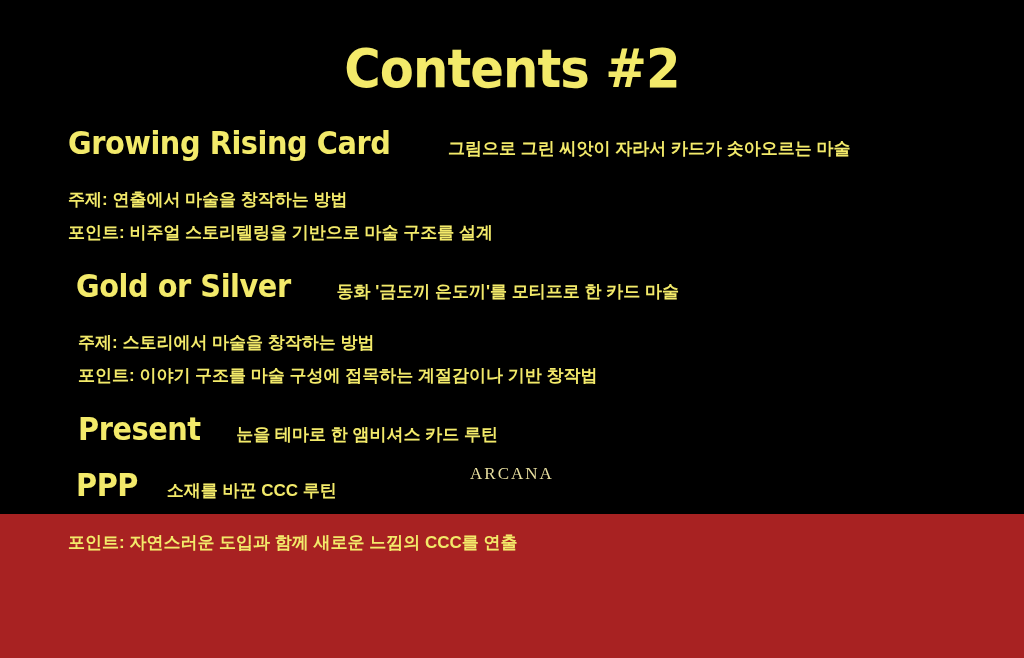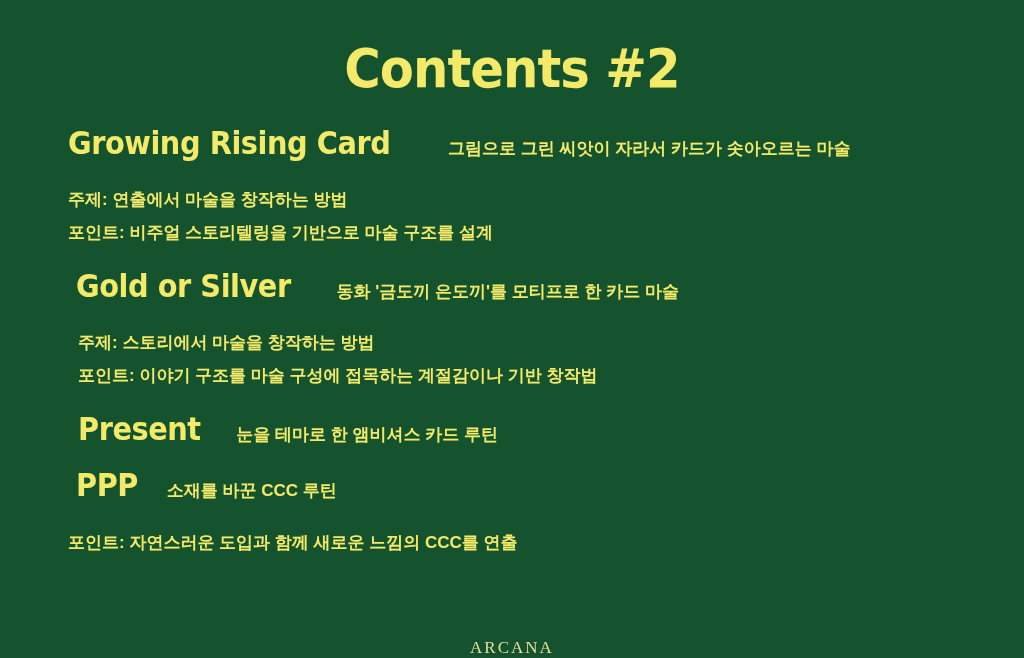--- a/index.html
+++ b/index.html
@@ -9,22 +9,22 @@
   body {
     width: 1024px;
     height: 658px;
     background: #a82222;
     font-family: "Liberation Sans", sans-serif;
     overflow: hidden;
   }
   .slide {
     position: relative;
     width: 1024px;
-    height: 658px;
-    background: #14532d;
+    height: 514px;
+    background: #000000;
     box-sizing: border-box;
   }
   .slide-title {
     text-align: center;
     color: #f3ea6a;
     font-family: "DejaVu Sans", sans-serif;
     font-weight: bold;
     font-size: 54px;
     letter-spacing: -1px;
     padding-top: 42px;
@@ -77,21 +77,21 @@
   .indent-3 { padding-left: 0px; }
   .head-indent-1 { padding-left: 0px; }
   .head-indent-2 { padding-left: 8px; }
   .head-indent-3 { padding-left: 10px; }
   .head-indent-4 { padding-left: 8px; }
   .spacer-sm { height: 8px; }
   .footer {
     position: absolute;
     left: 0;
     right: 0;
-    bottom: 0;
+    bottom: 30px;
     text-align: center;
     color: #e8dfa0;
     font-family: "Liberation Serif", serif;
     font-size: 17px;
     letter-spacing: 2px;
   }
 </style>
 </head>
 <body>
 

